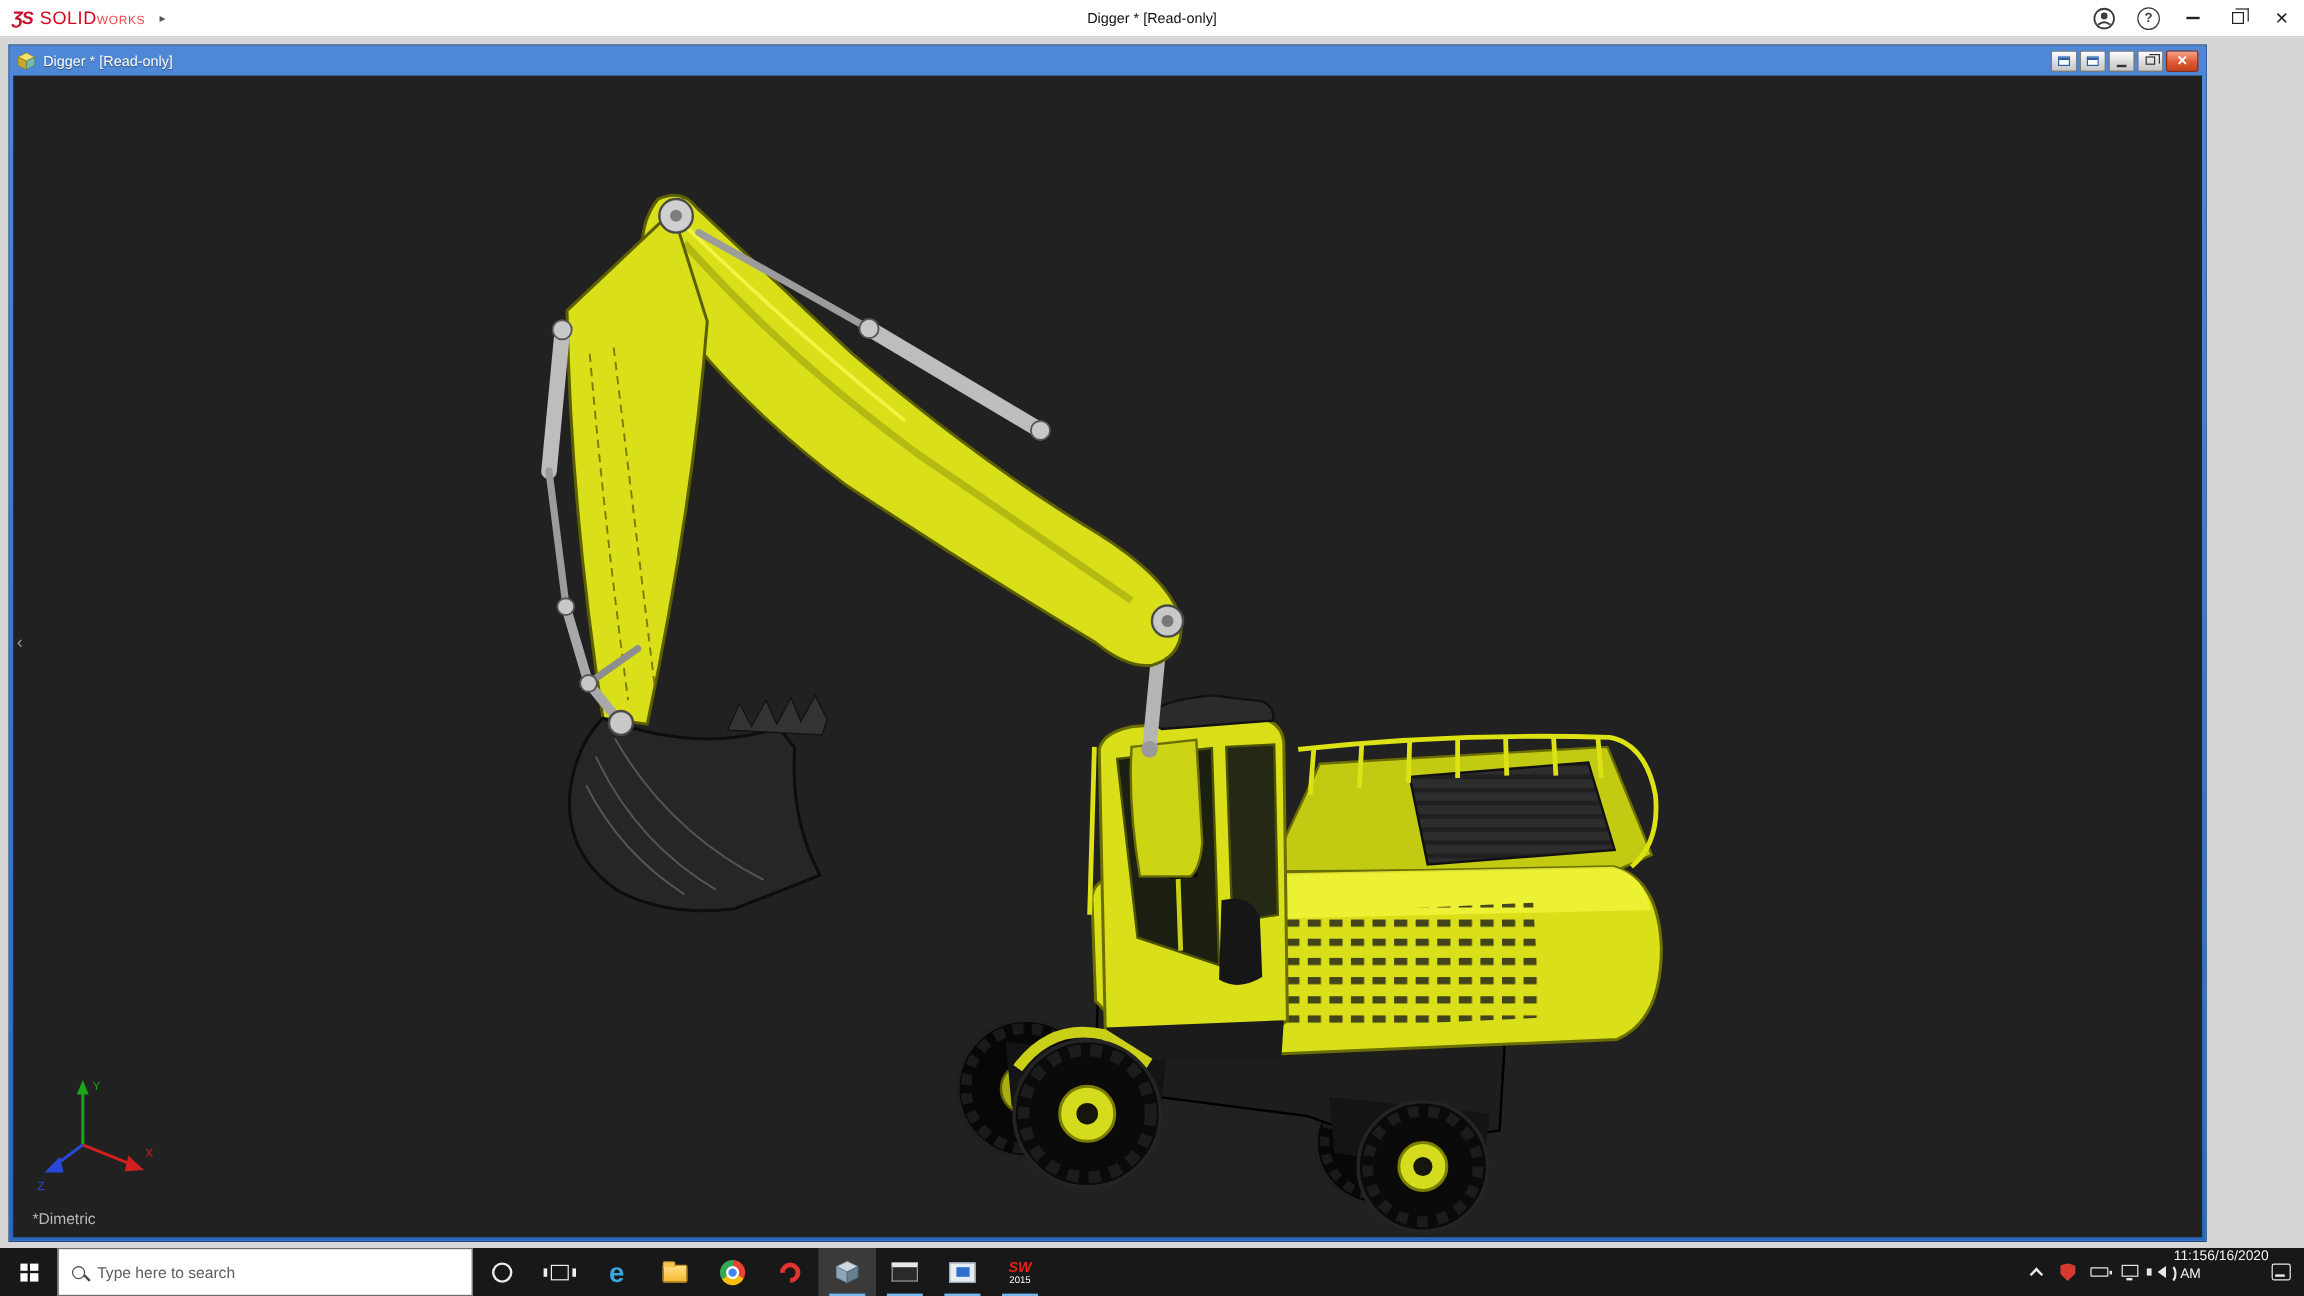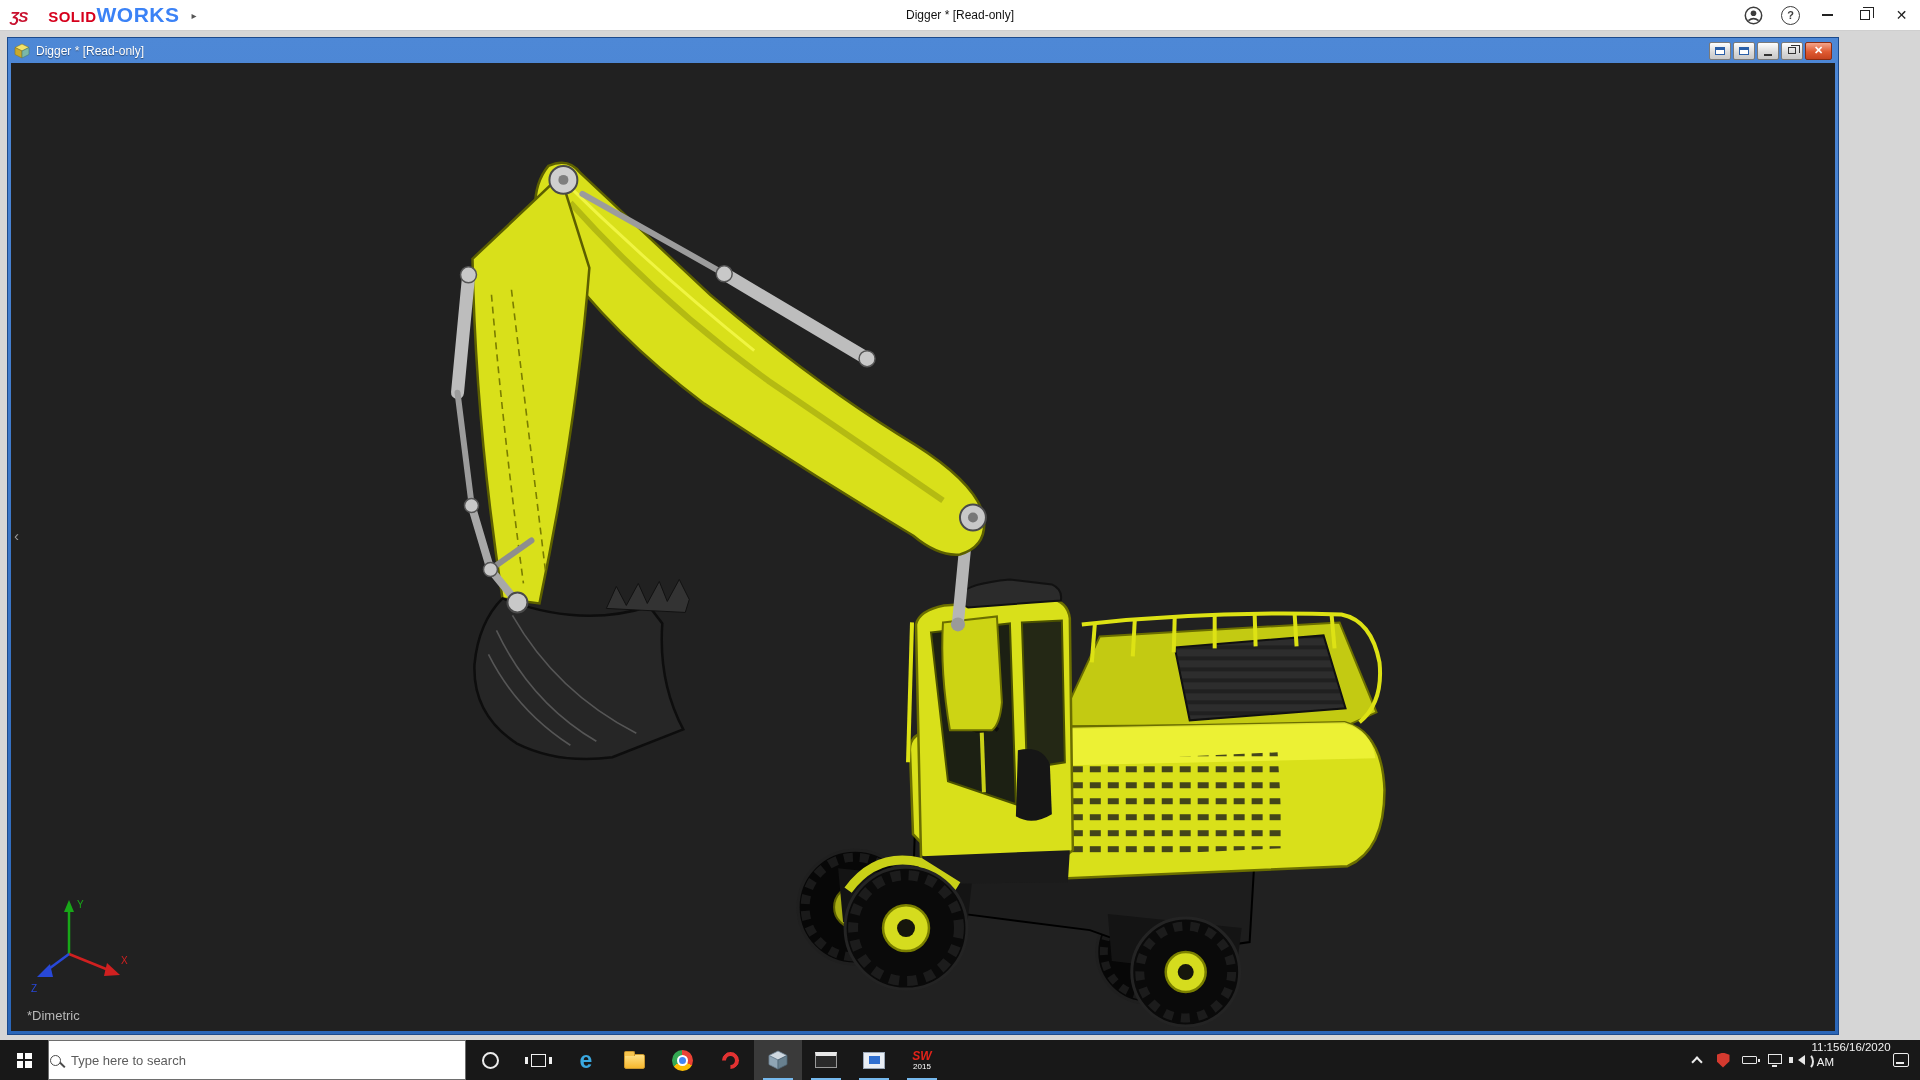--- a/index.html
+++ b/index.html
@@ -3,22 +3,22 @@
 <meta charset="utf-8">
 <style>
   *{box-sizing:border-box;margin:0;padding:0}
   html,body{width:1920px;height:1080px}
   body{position:relative;background:#d6d6d6;font-family:"Liberation Sans",sans-serif;overflow:hidden;font-size:12px}
 
   
   .app-titlebar{position:absolute;left:0;top:0;right:0;height:31px;background:#fff;border-bottom:1px solid #cfcfcf;display:flex;align-items:center;z-index:10}
   .brand{display:flex;align-items:baseline;padding-left:10px}
   .brand-3ds{color:#c8102e;font-weight:bold;font-style:italic;font-size:15px;letter-spacing:-1px}
-  .brand-solid{color:#d6001c;font-weight:bold;font-size:15px;letter-spacing:.5px;margin-left:21px}
-  .brand-works{color:#3b82f6;font-weight:700;font-size:21px;letter-spacing:.5px}
+  .brand-solid{color:#d6001c;font-weight:normal;font-size:15px;letter-spacing:.5px;margin-left:6px}
+  .brand-works{color:#ef4444;font-weight:400;font-size:10px;letter-spacing:.5px}
   .brand-arrow{color:#555;font-size:10px;margin-left:12px;align-self:center}
   .app-title{position:absolute;left:300px;right:300px;text-align:center;font-size:12px;color:#111;pointer-events:none}
   .app-controls{margin-left:auto;display:flex;height:100%}
   .app-ctl{width:37px;height:100%;display:flex;align-items:center;justify-content:center}
   .circle-btn{width:19px;height:19px;border:1.5px solid #3c3c3c;border-radius:50%;display:flex;align-items:center;justify-content:center;font-size:11px;color:#3c3c3c;font-weight:bold}
   .min-glyph{width:11px;height:2px;background:#222}
   .max-glyph{width:10px;height:10px;border:1.5px solid #222;background:#fff;position:relative}
   .max-glyph::before{content:'';position:absolute;left:2px;top:-4px;width:10px;height:10px;border:1.5px solid #222;border-bottom:none;border-left:none}
   .close-glyph{font-size:14px;color:#222}
 
@@ -40,21 +40,21 @@
   .view-label{position:absolute;left:16px;bottom:8px;color:#b8b8b8;font-size:13px}
   .tree-chevron{position:absolute;left:3px;top:48%;color:#9a9a9a;font-size:15px;line-height:1;cursor:pointer}
 
   
   .taskbar{position:absolute;left:0;right:0;bottom:0;height:40px;background:#181818;display:flex;align-items:stretch;z-index:20;color:#ececec}
   .tb-btn{width:48px;position:relative;display:flex;align-items:center;justify-content:center;flex:0 0 auto}
   .tb-btn.open::after{content:'';position:absolute;left:9px;right:9px;bottom:0;height:2px;background:#76b9ed}
   .tb-btn.active{background:#3a3a3a}
   .win-logo{width:15px;height:15px;display:grid;grid-template-columns:1fr 1fr;grid-template-rows:1fr 1fr;gap:2px}
   .win-logo span{background:#fdfdfd}
-  .search-box{width:418px;background:#fff;border:1px solid #6e6e6e;display:flex;align-items:center;gap:10px;padding:0 1px;flex:0 0 auto}
+  .search-box{width:346px;background:#fff;border:1px solid #6e6e6e;display:flex;align-items:center;gap:10px;padding:0 11px;flex:0 0 auto}
   .mag{width:11px;height:11px;border:1.6px solid #4a4a4a;border-radius:50%;position:relative;flex:0 0 auto}
   .mag::after{content:'';position:absolute;width:7px;height:1.6px;background:#4a4a4a;transform:rotate(45deg);right:-6px;bottom:-1px}
   .search-box input{border:0;outline:0;flex:1;font-size:13px;font-family:inherit;color:#222;background:transparent}
   .search-box input::placeholder{color:#5c5c5c}
   .cortana{width:17px;height:17px;border:2px solid #ececec;border-radius:50%}
   .taskview{width:15px;height:13px;border:1.6px solid #f0f0f0;position:relative}
   .taskview::before,.taskview::after{content:'';position:absolute;top:2px;width:3px;height:7px;background:#f0f0f0}
   .taskview::before{left:-7px}.taskview::after{right:-7px}
   .edge{font-size:23px;font-weight:bold;color:#3aa8e0;line-height:1}
   .folder{width:21px;height:15px;background:linear-gradient(#ffe084,#f7b82e);border:1px solid #c9962c;border-radius:2px;position:relative;margin-top:3px}

